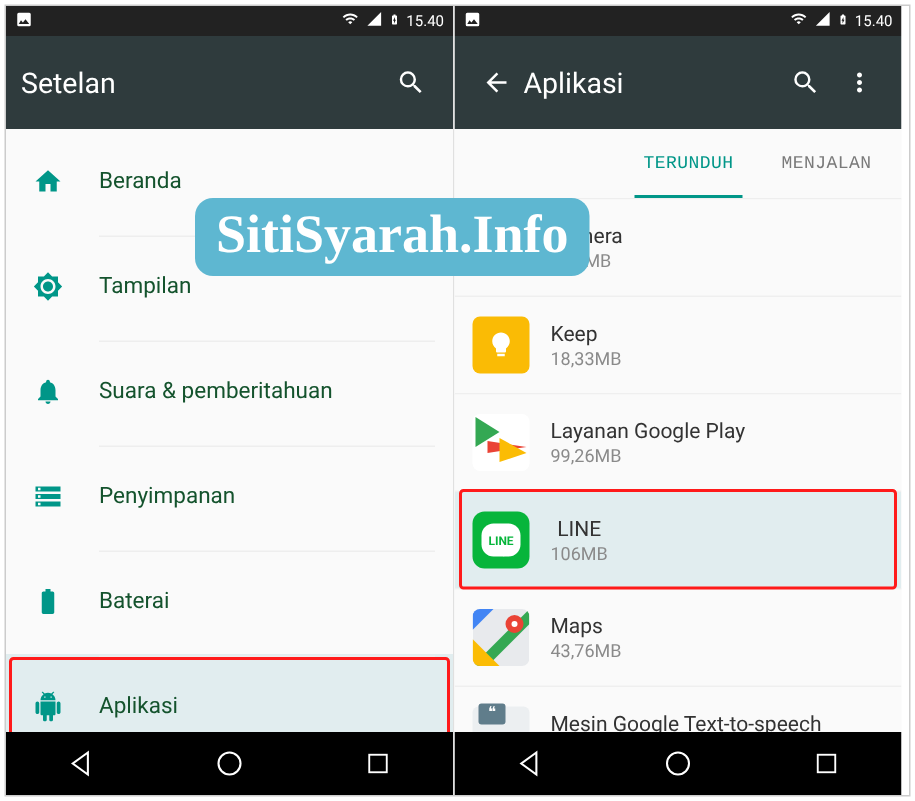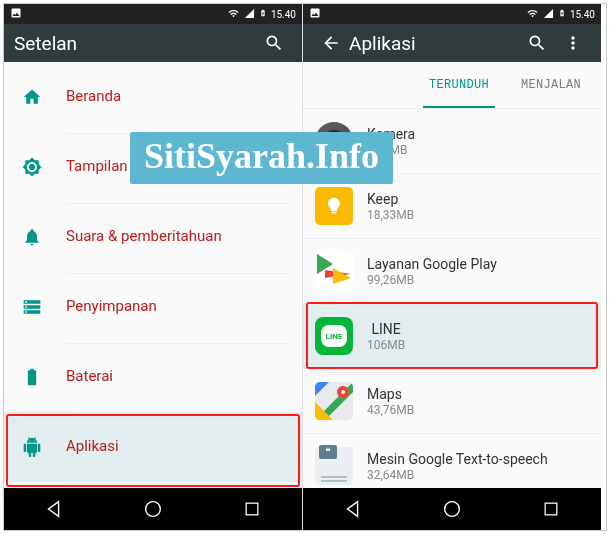--- a/index.html
+++ b/index.html
@@ -48,21 +48,21 @@
     font-size: 12px;
     line-height: 1;
   }
   .status-bar svg { fill: #fff; }
   .app-bar {
     height: 38px;
     background: #2f3b3d;
     color: #fff;
     display: flex;
     align-items: center;
-    padding: 0 10px;
+    padding: 12px 10px;
   }
   .app-bar .title {
     font-size: 19px;
     font-weight: 400;
   }
   .app-bar .spacer { flex: 1; }
   .app-bar .iconbtn {
     width: 36px;
     height: 36px;
     display: flex;
@@ -121,21 +121,21 @@
   }
   .settings-item .icon-wrap {
     width: 44px;
     display: flex;
     align-items: center;
     justify-content: flex-start;
   }
   .settings-item .icon-wrap svg { fill: #009688; }
   .settings-item .label {
     font-size: 15px;
-    color: #b91c1c;
+    color: #14532d;
     flex: 1;
     padding-bottom: 2px;
     border-bottom: 1px solid #eee;
     height: 100%;
     display: flex;
     align-items: center;
   }
   .settings-item:last-child .label { border-bottom: none; }
   .settings-item.selected {
     background: #e1edef;
@@ -219,21 +219,21 @@
     top: 132px;
     left: 130px;
     z-index: 20;
     background: #5eb7d1;
     color: #fff;
     font-family: "Segoe Script", "Brush Script MT", cursive;
     font-size: 36px;
     font-weight: 600;
     padding: 6px 14px 10px 14px;
     line-height: 1;
-    border-radius: 2px;
+    border-radius: 12px;
   }
   .icon-line {
     background: #07b53b;
     display: flex;
     align-items: center;
     justify-content: center;
     border-radius: 8px;
   }
   .icon-line .bub {
     width: 26px;

